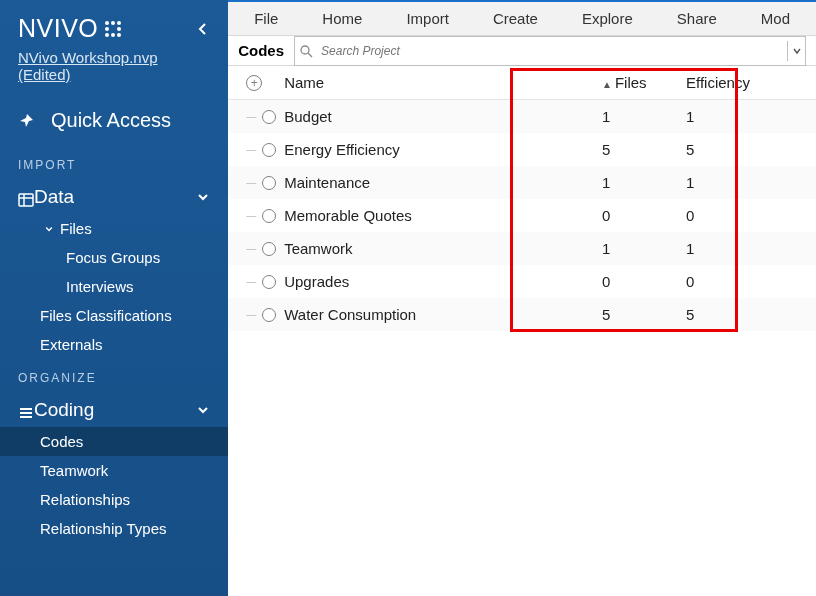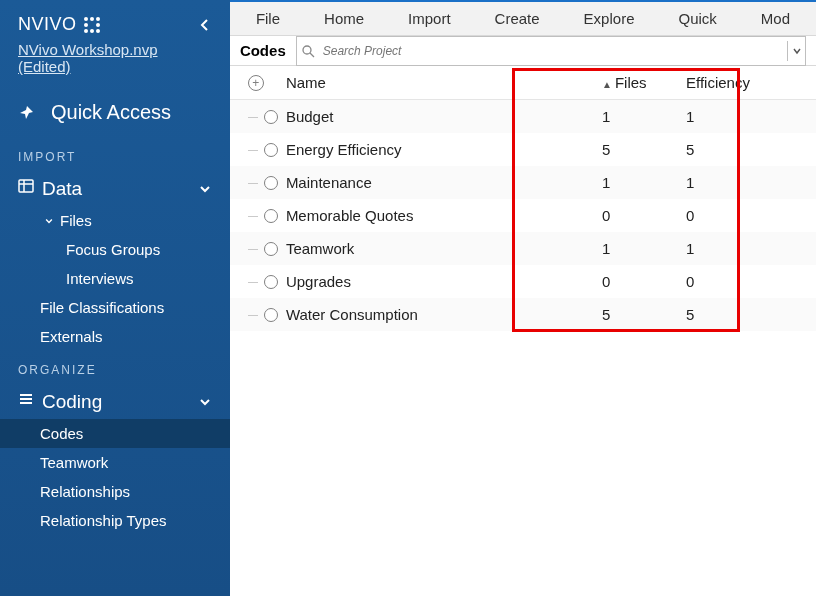--- a/index.html
+++ b/index.html
@@ -2,27 +2,27 @@
 <html><head>
 <meta charset="utf-8">
 <style>
   * { box-sizing: border-box; margin: 0; padding: 0; font-family: "Segoe UI", Arial, sans-serif; }
   html, body { width: 816px; height: 596px; overflow: hidden; }
   body { display: flex; background: #fff; }
 
   
   .sidebar { width: 299px; height: 596px; background: linear-gradient(180deg,#1b5a97 0%, #174e86 100%); color: #fff; display: flex; flex-direction: column; padding: 0; }
   .brand-row { display: flex; align-items: center; justify-content: space-between; padding: 14px 18px 6px 18px; }
-  .brand { font-size: 18px; font-weight: 400; letter-spacing: 0.5px; display: flex; align-items: center; gap: 6px; }
+  .brand { font-size: 25px; font-weight: 400; letter-spacing: 0.5px; display: flex; align-items: center; gap: 6px; }
   .brand-dots { display: inline-block; width: 18px; height: 18px; }
   .project-name { font-size: 15px; padding: 0 18px 16px 18px; color: #d9e6f3; text-decoration: underline; }
   .qa-row { display: flex; align-items: center; gap: 17px; padding: 10px 18px 14px 18px; font-size: 20px; font-weight: 500; }
   .section-label { font-size: 12px; letter-spacing: 2px; color: #b9d0e6; padding: 12px 18px 8px 18px; }
   .nav-head { display: flex; align-items: center; justify-content: space-between; padding: 6px 18px; font-size: 19px; font-weight: 400; cursor: pointer; }
-  .nav-head .lead { display: flex; align-items: flex-start; gap: 8px; }
+  .nav-head .lead { display: flex; align-items: flex-end; }
   .nav-item { padding: 6px 18px 6px 40px; font-size: 15px; cursor: pointer; }
   .nav-item.child1 { padding-left: 44px; display:flex; align-items:center; gap:6px; }
   .nav-item.child2 { padding-left: 66px; }
   .nav-item.selected { background: #103d66; }
   .chev { width: 14px; height: 14px; }
   .icon16 { width: 16px; height: 16px; flex: none; }
 
   
   .main { flex: 1; height: 596px; background: #fff; display: flex; flex-direction: column; border-top: 2px solid #1a70c7; }
   .top-tabs { height: 34px; background: #f2f2f2; display: flex; align-items: center; gap: 44px; padding: 0 26px; font-size: 15px; color: #333; border-bottom: 1px solid #d9d9d9; }
@@ -101,21 +101,21 @@
       </svg>
   </div>
   <div class="nav-item child1">
     <svg class="chev" viewBox="0 0 14 14" style="width:10px;height:10px;">
         <path d="M3 5 L7 9 L11 5" stroke="#fff" stroke-width="2" fill="none"></path>
       </svg>
     <span>Files</span>
   </div>
   <div class="nav-item child2"><span>Focus Groups</span></div>
   <div class="nav-item child2"><span>Interviews</span></div>
-  <div class="nav-item"><span>File Classifications</span></div>
+  <div class="nav-item"><span>Files Classifications</span></div>
   <div class="nav-item"><span>Externals</span></div>
 
   <div class="section-label">ORGANIZE</div>
 
   <div class="nav-head">
     <div class="lead">
       <svg class="icon16" viewBox="0 0 16 16">
           <line x1="2" y1="4" x2="14" y2="4" stroke="#fff" stroke-width="2"></line>
           <line x1="2" y1="8" x2="14" y2="8" stroke="#fff" stroke-width="2"></line>
           <line x1="2" y1="12" x2="14" y2="12" stroke="#fff" stroke-width="2"></line>
@@ -132,21 +132,21 @@
   <div class="nav-item"><span>Relationship Types</span></div>
 </div>
 
 <div class="main">
   <div class="top-tabs">
     <span>File</span>
     <span>Home</span>
     <span>Import</span>
     <span>Create</span>
     <span>Explore</span>
-    <span>Quick</span>
+    <span>Share</span>
     <span>Mod</span>
   </div>
 
   <div class="search-row">
     <div class="search-title">Codes</div>
     <div class="search-box">
       <svg class="search-glass" viewBox="0 0 14 14">
           <circle cx="6" cy="6" r="4" stroke="#888" stroke-width="1.3" fill="none"></circle>
           <line x1="9" y1="9" x2="13" y2="13" stroke="#888" stroke-width="1.3"></line>
         </svg>

